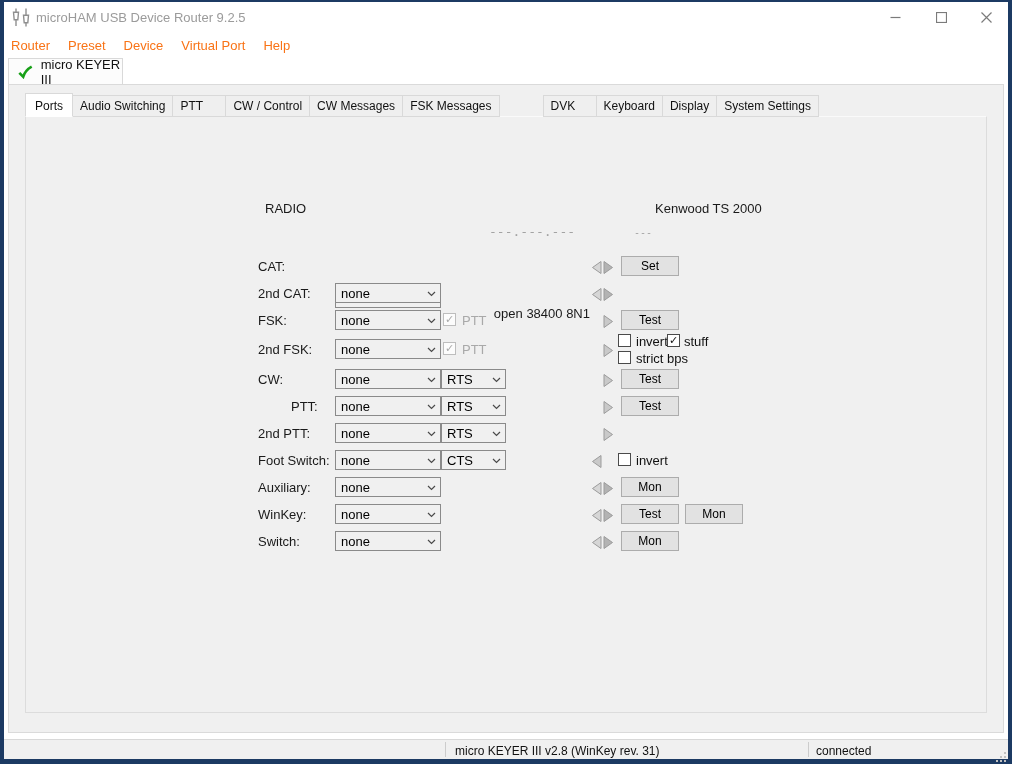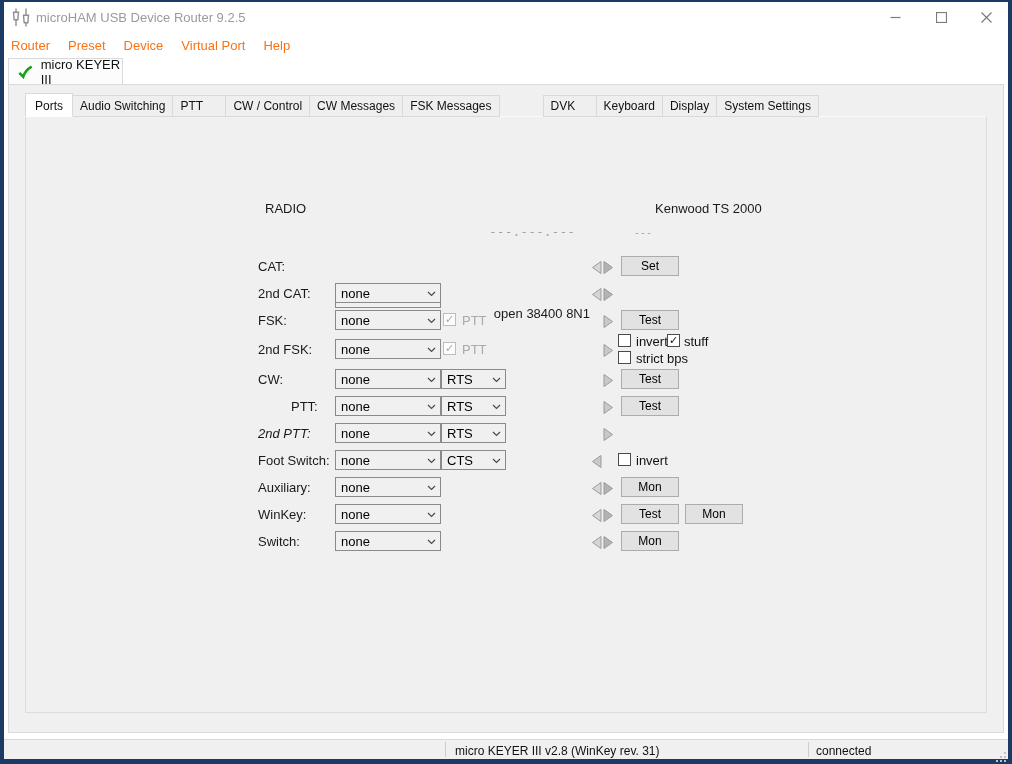--- a/index.html
+++ b/index.html
@@ -223,21 +223,21 @@
   <span>RTS</span>
   <svg class="chev" width="9" height="6" viewBox="0 0 9 6">
       <polyline points="1,1 4.5,4.5 8,1" fill="none" stroke="#4a4a4a" stroke-width="1.2"></polyline>
     </svg>
 </div>
 <div class="tri" style="left:603px;top:400px;"><svg width="10" height="13" viewBox="0 0 10 13">
       <polygon points="1,0.5 1,12.5 9.5,6.5" fill="#c9c9c9" stroke="#9b9b9b"></polygon>
     </svg></div>
 <div class="btn" style="left:621px;top:396px;">Test</div>
 
-<div class="txt" style="left:258px;top:426px;font-style:italic;">2nd PTT:</div>
+<div class="txt" style="left:258px;top:426px;">2nd PTT:</div>
 <div class="cbo" style="left:335px;top:423px;">
   <span>none</span>
   <svg class="chev" width="9" height="6" viewBox="0 0 9 6">
       <polyline points="1,1 4.5,4.5 8,1" fill="none" stroke="#4a4a4a" stroke-width="1.2"></polyline>
     </svg>
 </div>
 <div class="cbo sig" style="left:441px;top:423px;">
   <span>RTS</span>
   <svg class="chev" width="9" height="6" viewBox="0 0 9 6">
       <polyline points="1,1 4.5,4.5 8,1" fill="none" stroke="#4a4a4a" stroke-width="1.2"></polyline>

